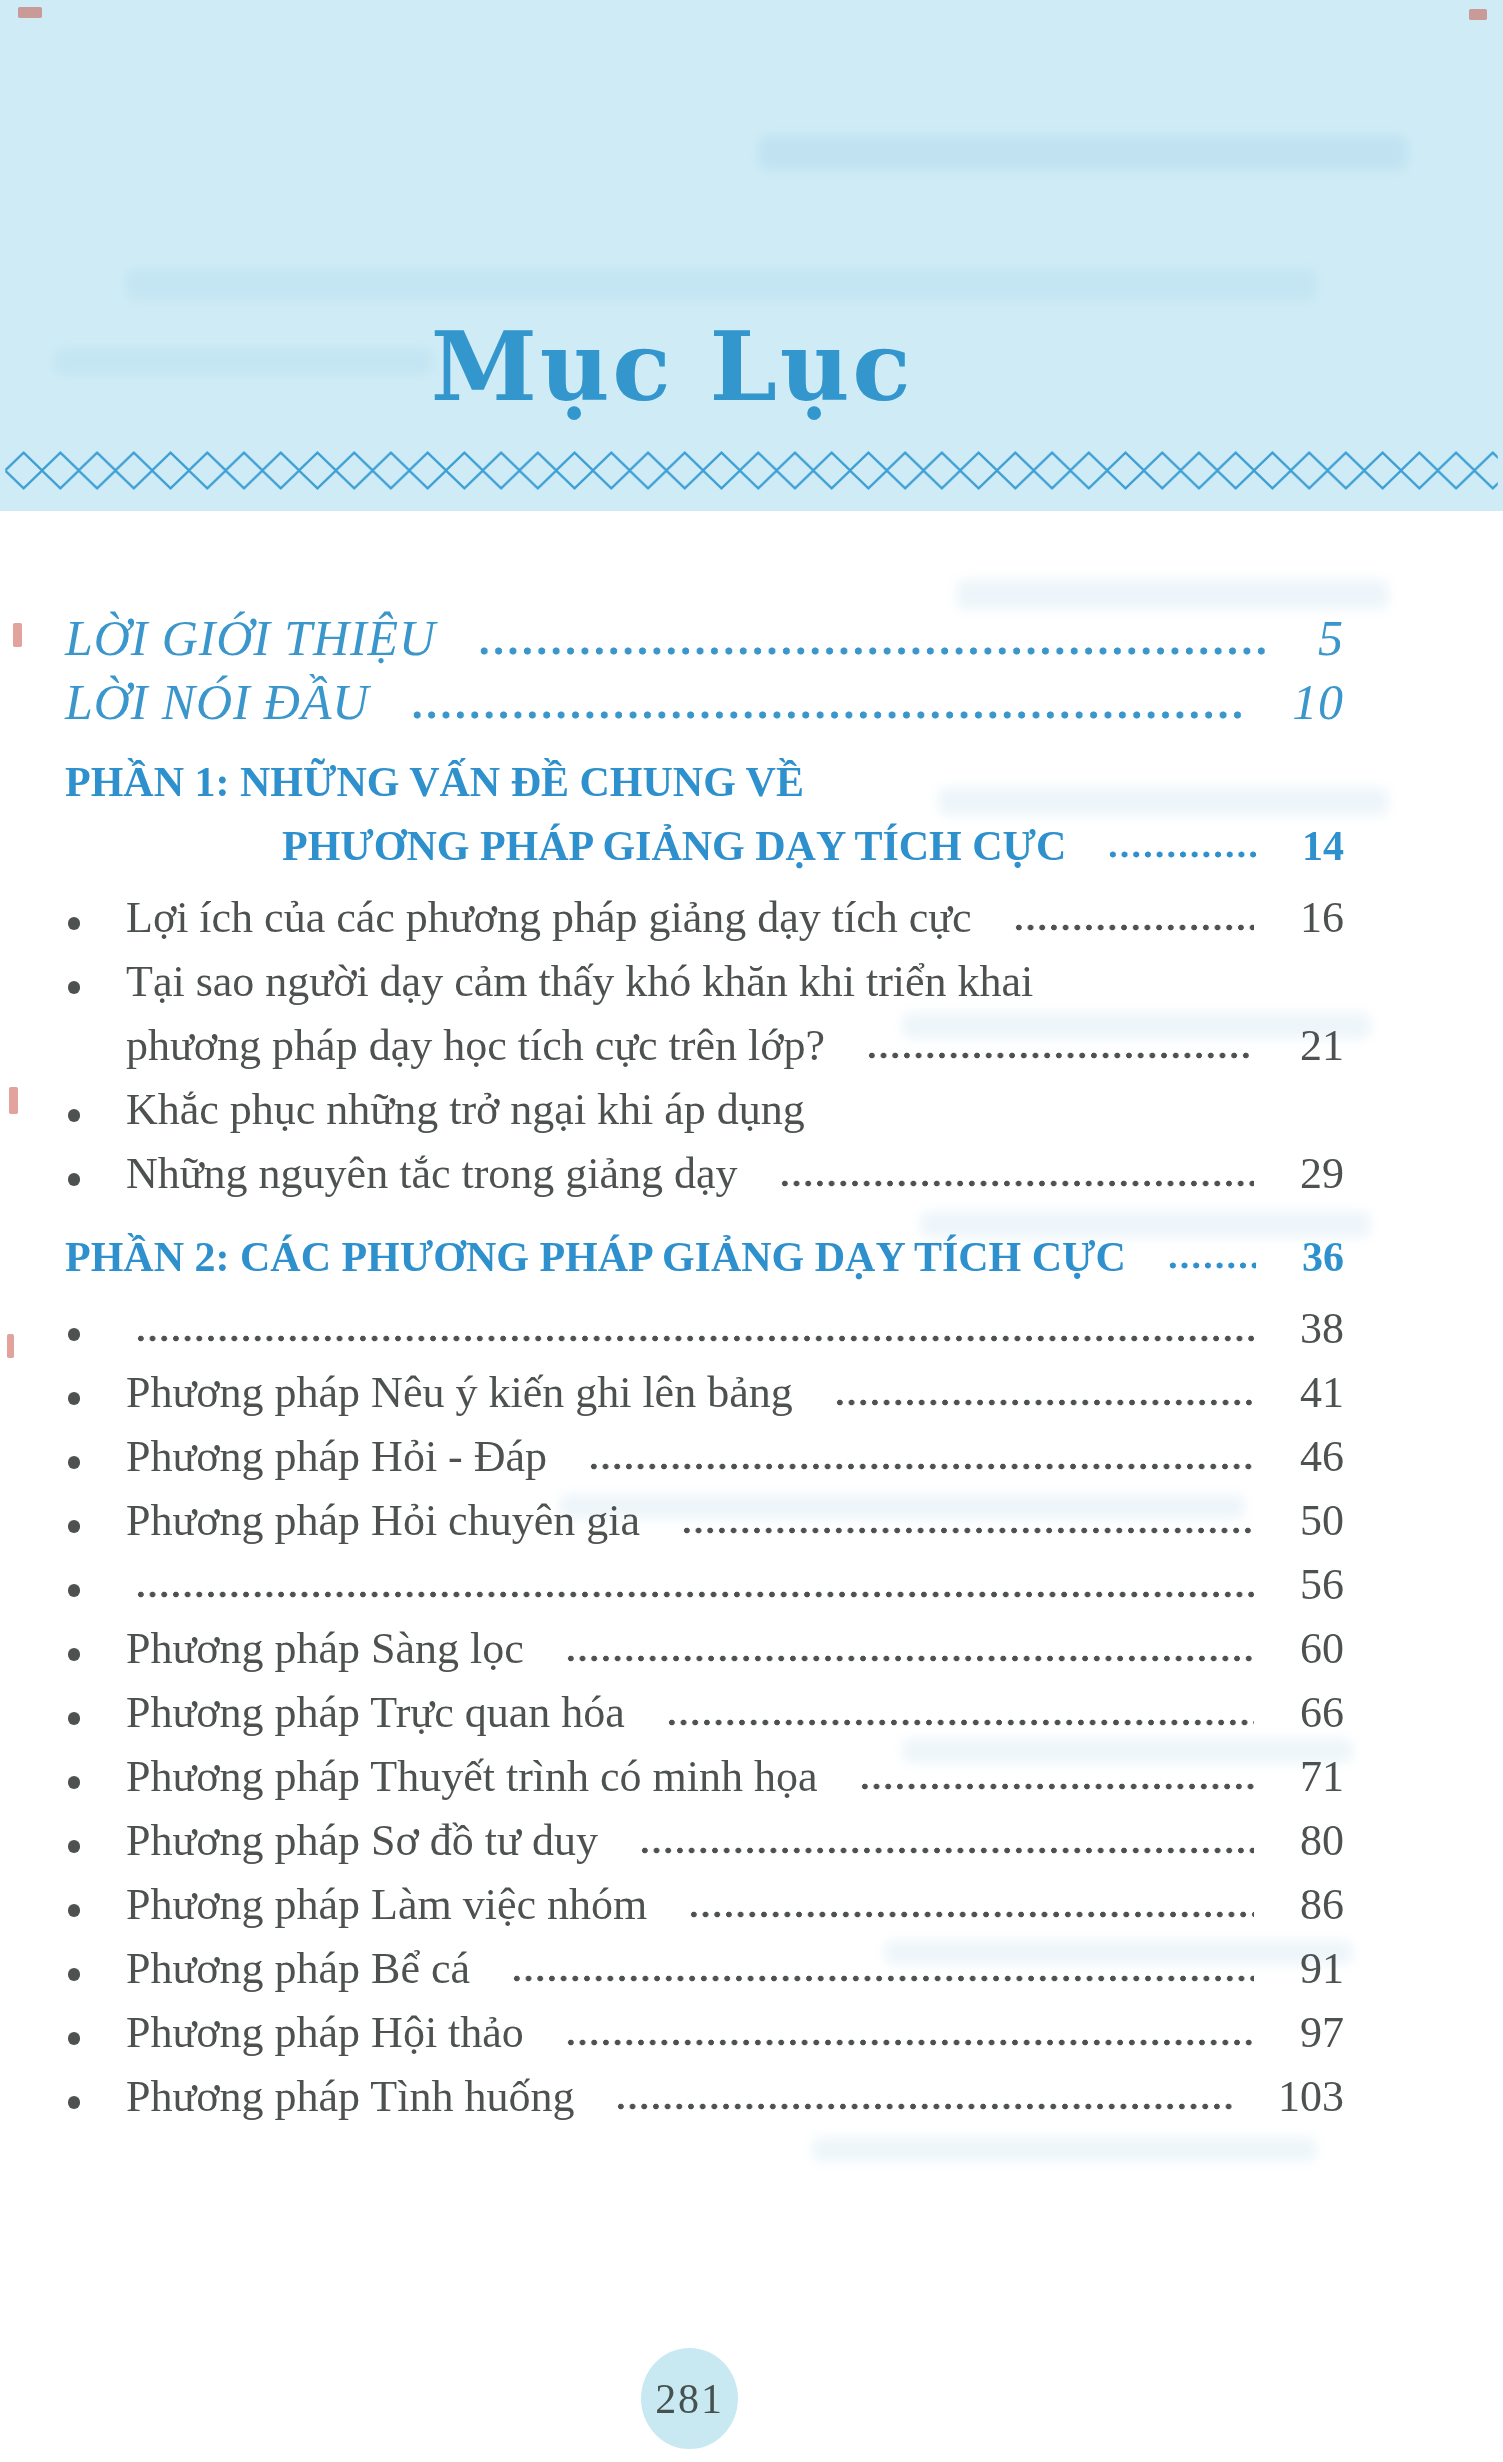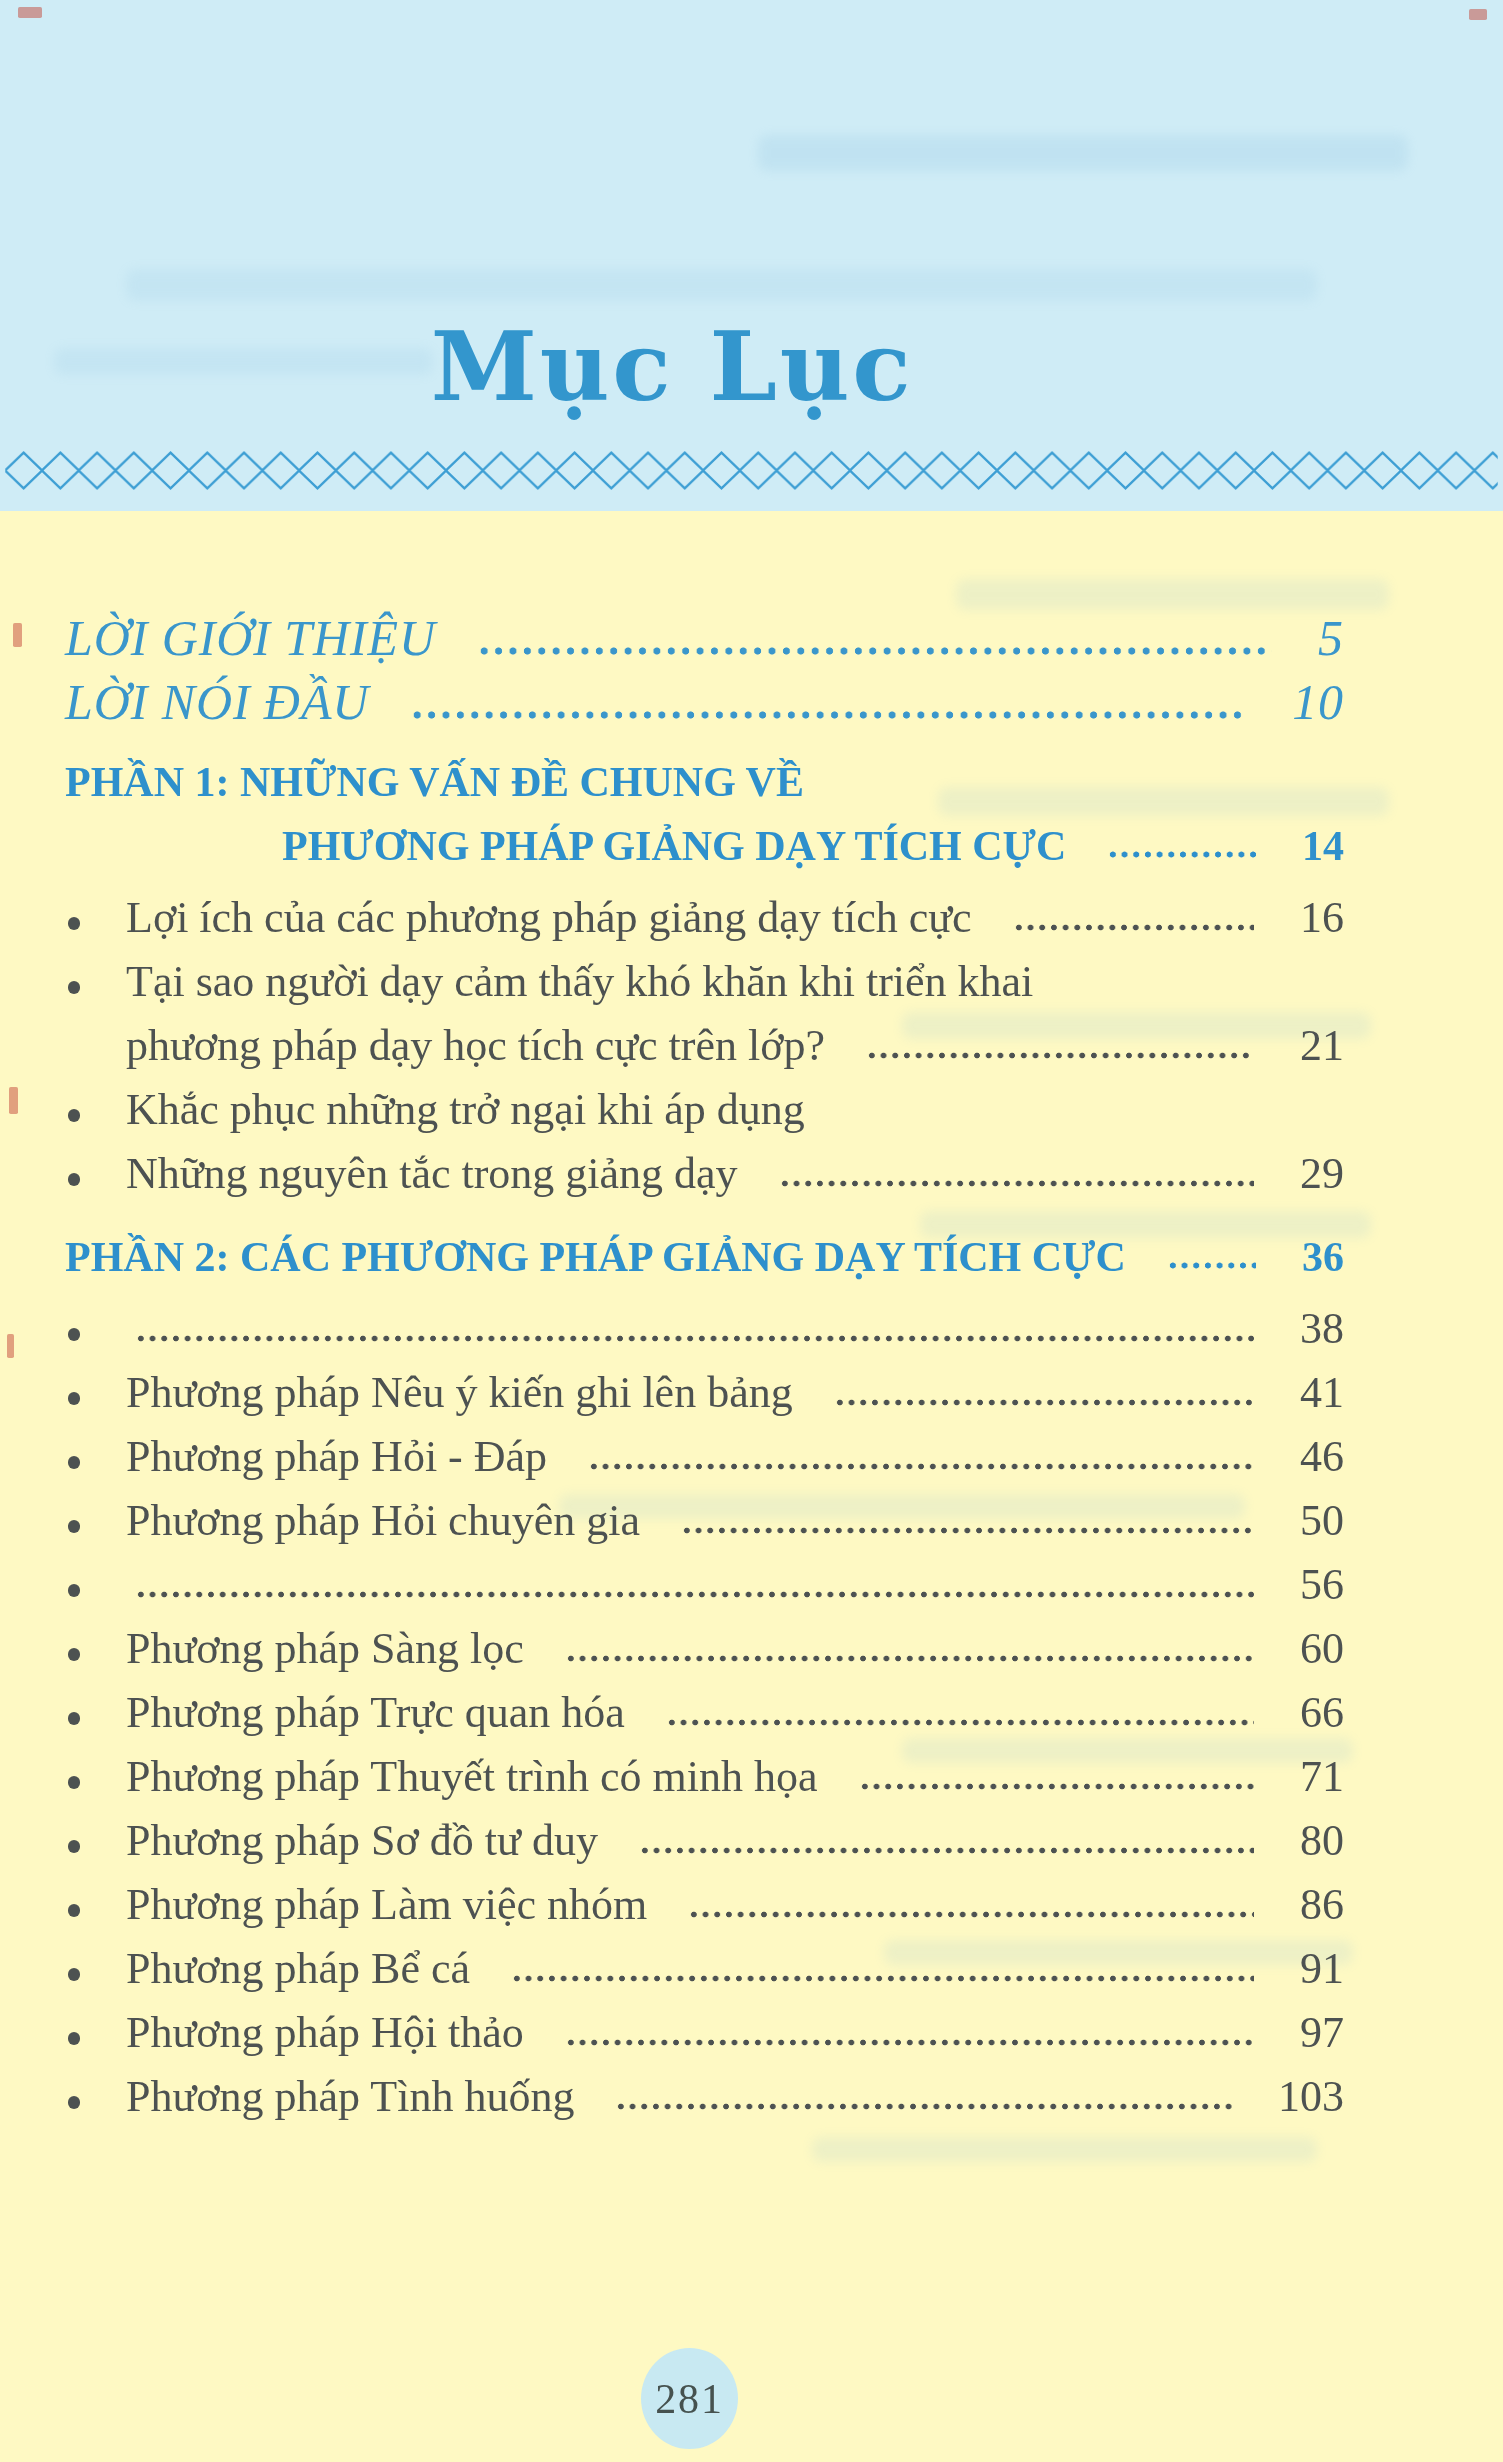--- a/index.html
+++ b/index.html
@@ -1,20 +1,20 @@
 <!DOCTYPE html>
 <html lang="vi" style="font-size:14.4px"><head>
 <meta charset="utf-8">
 <style>
   html,body { margin:0; padding:0; background:#e9ecec; }
   .page {
     position:relative;
     width:1503px; height:2462px;
     margin:0 auto;
-    background:#fef9c3;
+    background:#ffffff;
     overflow:hidden;
     font-family:"Liberation Serif","DejaVu Serif",serif;
   }
 
   
   .band {
     position:absolute; top:0; left:0; right:0; height:511px;
     background:#cfecf6;
   }
   .page-title {

